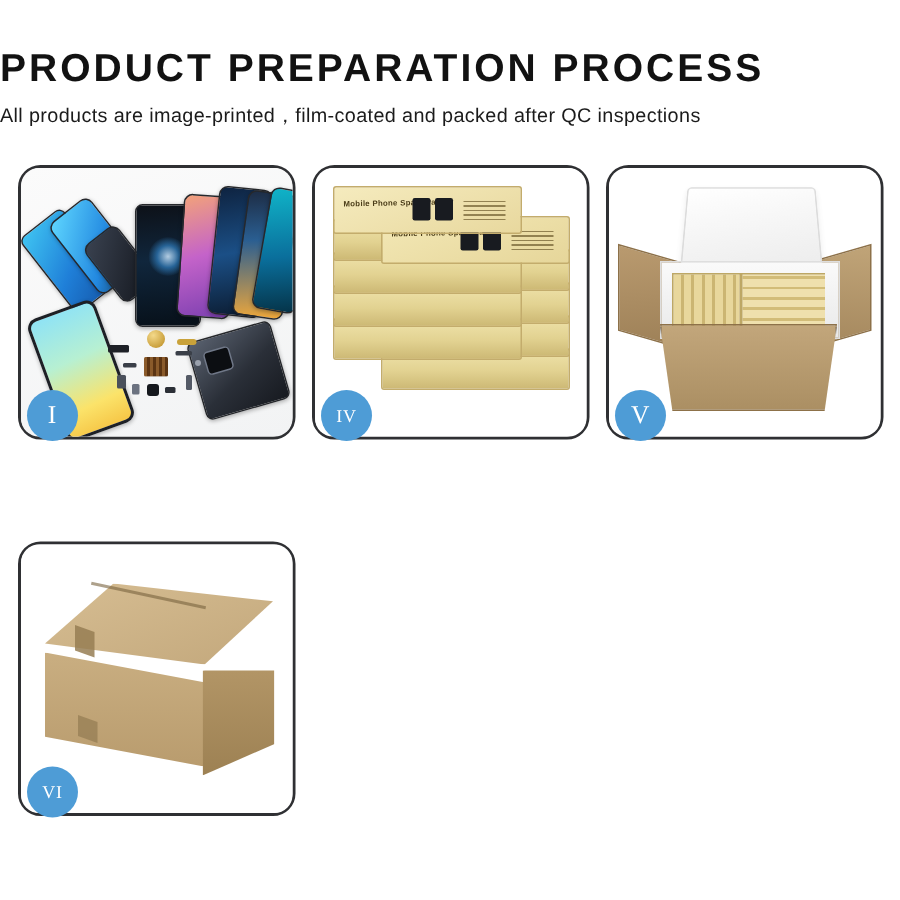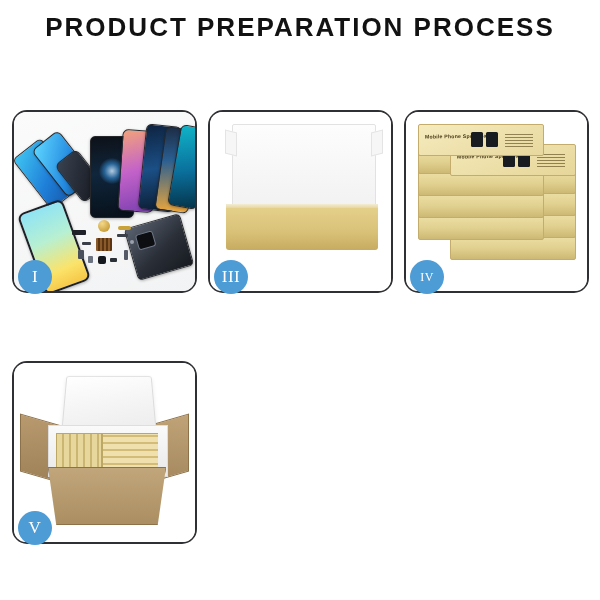--- a/index.html
+++ b/index.html
@@ -10,21 +10,21 @@
   body {
     width: 600px;
     height: 600px;
     overflow: hidden;
     font-family: "Liberation Sans", sans-serif;
     color: #111111;
     position: relative;
   }
 
   
-  .header { padding-top: 14px; text-align: center; }
+  .header { padding-top: 32px; }
 
   .main-title {
     font-size: 26px;
     font-weight: bold;
     letter-spacing: 2.0px;
     color: #121212;
     line-height: 1.05;
     margin: 0;
     white-space: nowrap;
   }
@@ -373,20 +373,21 @@
   .c-tape2 {
     position:absolute; left:38px; top:116px; width:13px; height:14px;
     background: rgba(150,126,84,.75); transform: skewY(20deg);
   }
 </style>
 </head>
 <body>
 
 <div class="header">
   <div class="main-title">PRODUCT PREPARATION PROCESS</div>
+  <div class="sub-title">All products are image-printed，film-coated and packed after QC inspections</div>
 </div>
 
 <div class="grid">
 
   <div class="card">
     <div class="card-inner p1">
       <div class="phone ph-blue"></div>
       <div class="phone ph-blue2"></div>
       <div class="phone ph-dark-sm"></div>
       <div class="phone ph-big-black"></div>
@@ -408,29 +409,20 @@
         <div class="pt sp3"></div>
         <div class="pt sp4"></div>
         <div class="pt sp5"></div>
         <div class="pt sp6"></div>
       </div>
     </div>
     <div class="badge">I</div>
   </div>
 
 
-  <div class="card">
-    <div class="card-inner p3">
-      <div class="box3-lid"></div>
-      <div class="box3-edge"></div>
-      <div class="box3-fill"></div>
-      <div class="box3-base"></div>
-    </div>
-    <div class="badge">III</div>
-  </div>
 
   <div class="card">
     <div class="card-inner p4">
       <div class="stack-wrap">
         <div class="sbox r1"></div>
         <div class="sbox r2"></div>
         <div class="sbox r3"></div>
         <div class="sbox r4"></div>
         <div class="sbox b1"></div>
         <div class="sbox b2"></div>
@@ -468,14 +460,25 @@
       <div class="v-inner">
         <div class="v-yA"></div>
         <div class="v-yB"></div>
       </div>
       <div class="v-shadow"></div>
       <div class="v-carton"></div>
     </div>
     <div class="badge">V</div>
   </div>
 
+  <div class="card">
+    <div class="card-inner p6">
+      <div class="c-top"></div>
+      <div class="c-front"></div>
+      <div class="c-side"></div>
+      <div class="c-seam"></div>
+      <div class="c-tape1"></div>
+      <div class="c-tape2"></div>
+    </div>
+    <div class="badge wide">VI</div>
+  </div>
 
 </div>
 
 </body></html>

